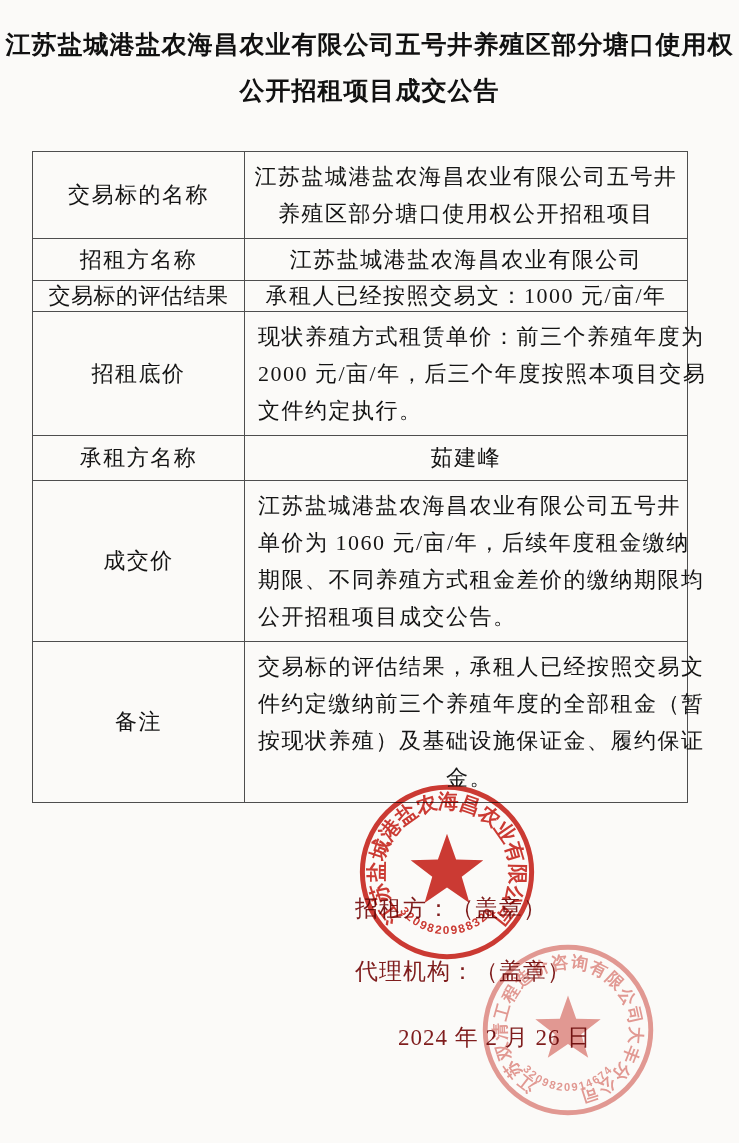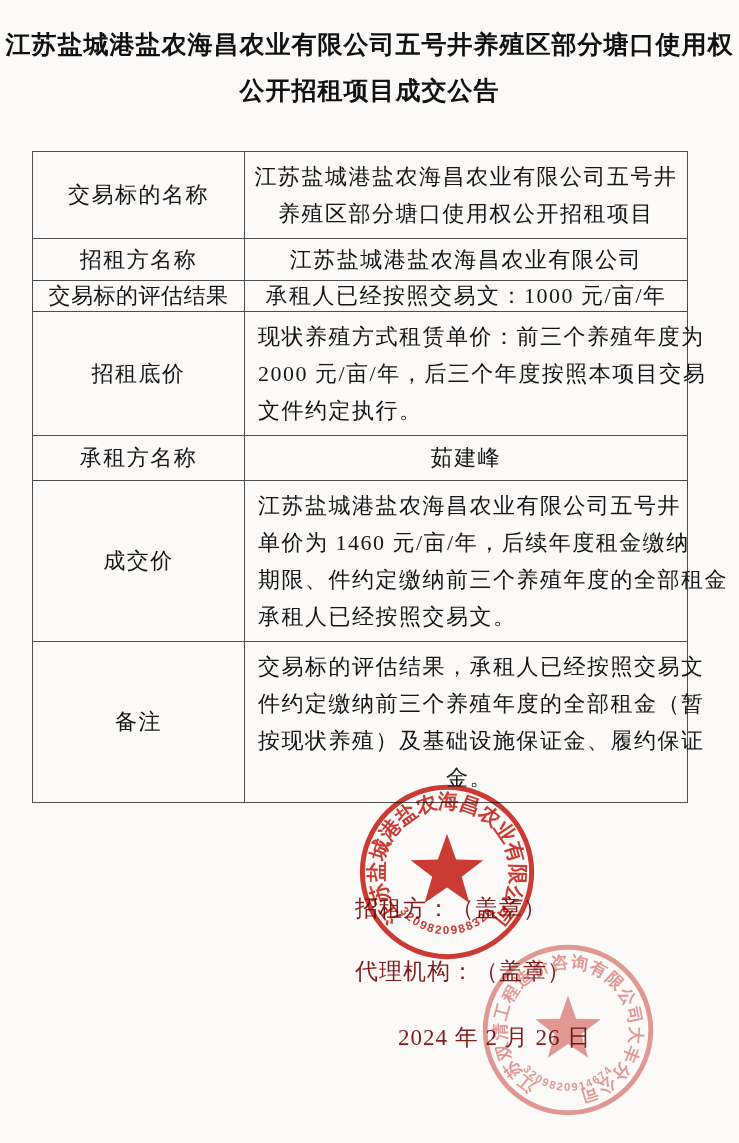--- a/index.html
+++ b/index.html
@@ -98,23 +98,23 @@
       </tr>
       <tr style="height:45px">
         <td class="label-cell">承租方名称</td>
         <td class="value-cell">茹建峰</td>
       </tr>
       <tr style="height:149px">
         <td class="label-cell">成交价</td>
         <td class="value-cell">
           <div class="cell-lines">
             <div class="tline">江苏盐城港盐农海昌农业有限公司五号井</div>
-            <div class="tline">单价为 1460 元/亩/年，后续年度租金缴纳</div>
-            <div class="tline">期限、件约定缴纳前三个养殖年度的全部租金</div>
-            <div class="tline">承租人已经按照交易文。</div>
+            <div class="tline">单价为 1060 元/亩/年，后续年度租金缴纳</div>
+            <div class="tline">期限、不同养殖方式租金差价的缴纳期限均</div>
+            <div class="tline">公开招租项目成交公告。</div>
           </div>
         </td>
       </tr>
       <tr style="height:155px">
         <td class="label-cell">备注</td>
         <td class="value-cell">
           <div class="cell-lines">
             <div class="tline">交易标的评估结果，承租人已经按照交易文</div>
             <div class="tline">件约定缴纳前三个养殖年度的全部租金（暂</div>
             <div class="tline">按现状养殖）及基础设施保证金、履约保证</div>

